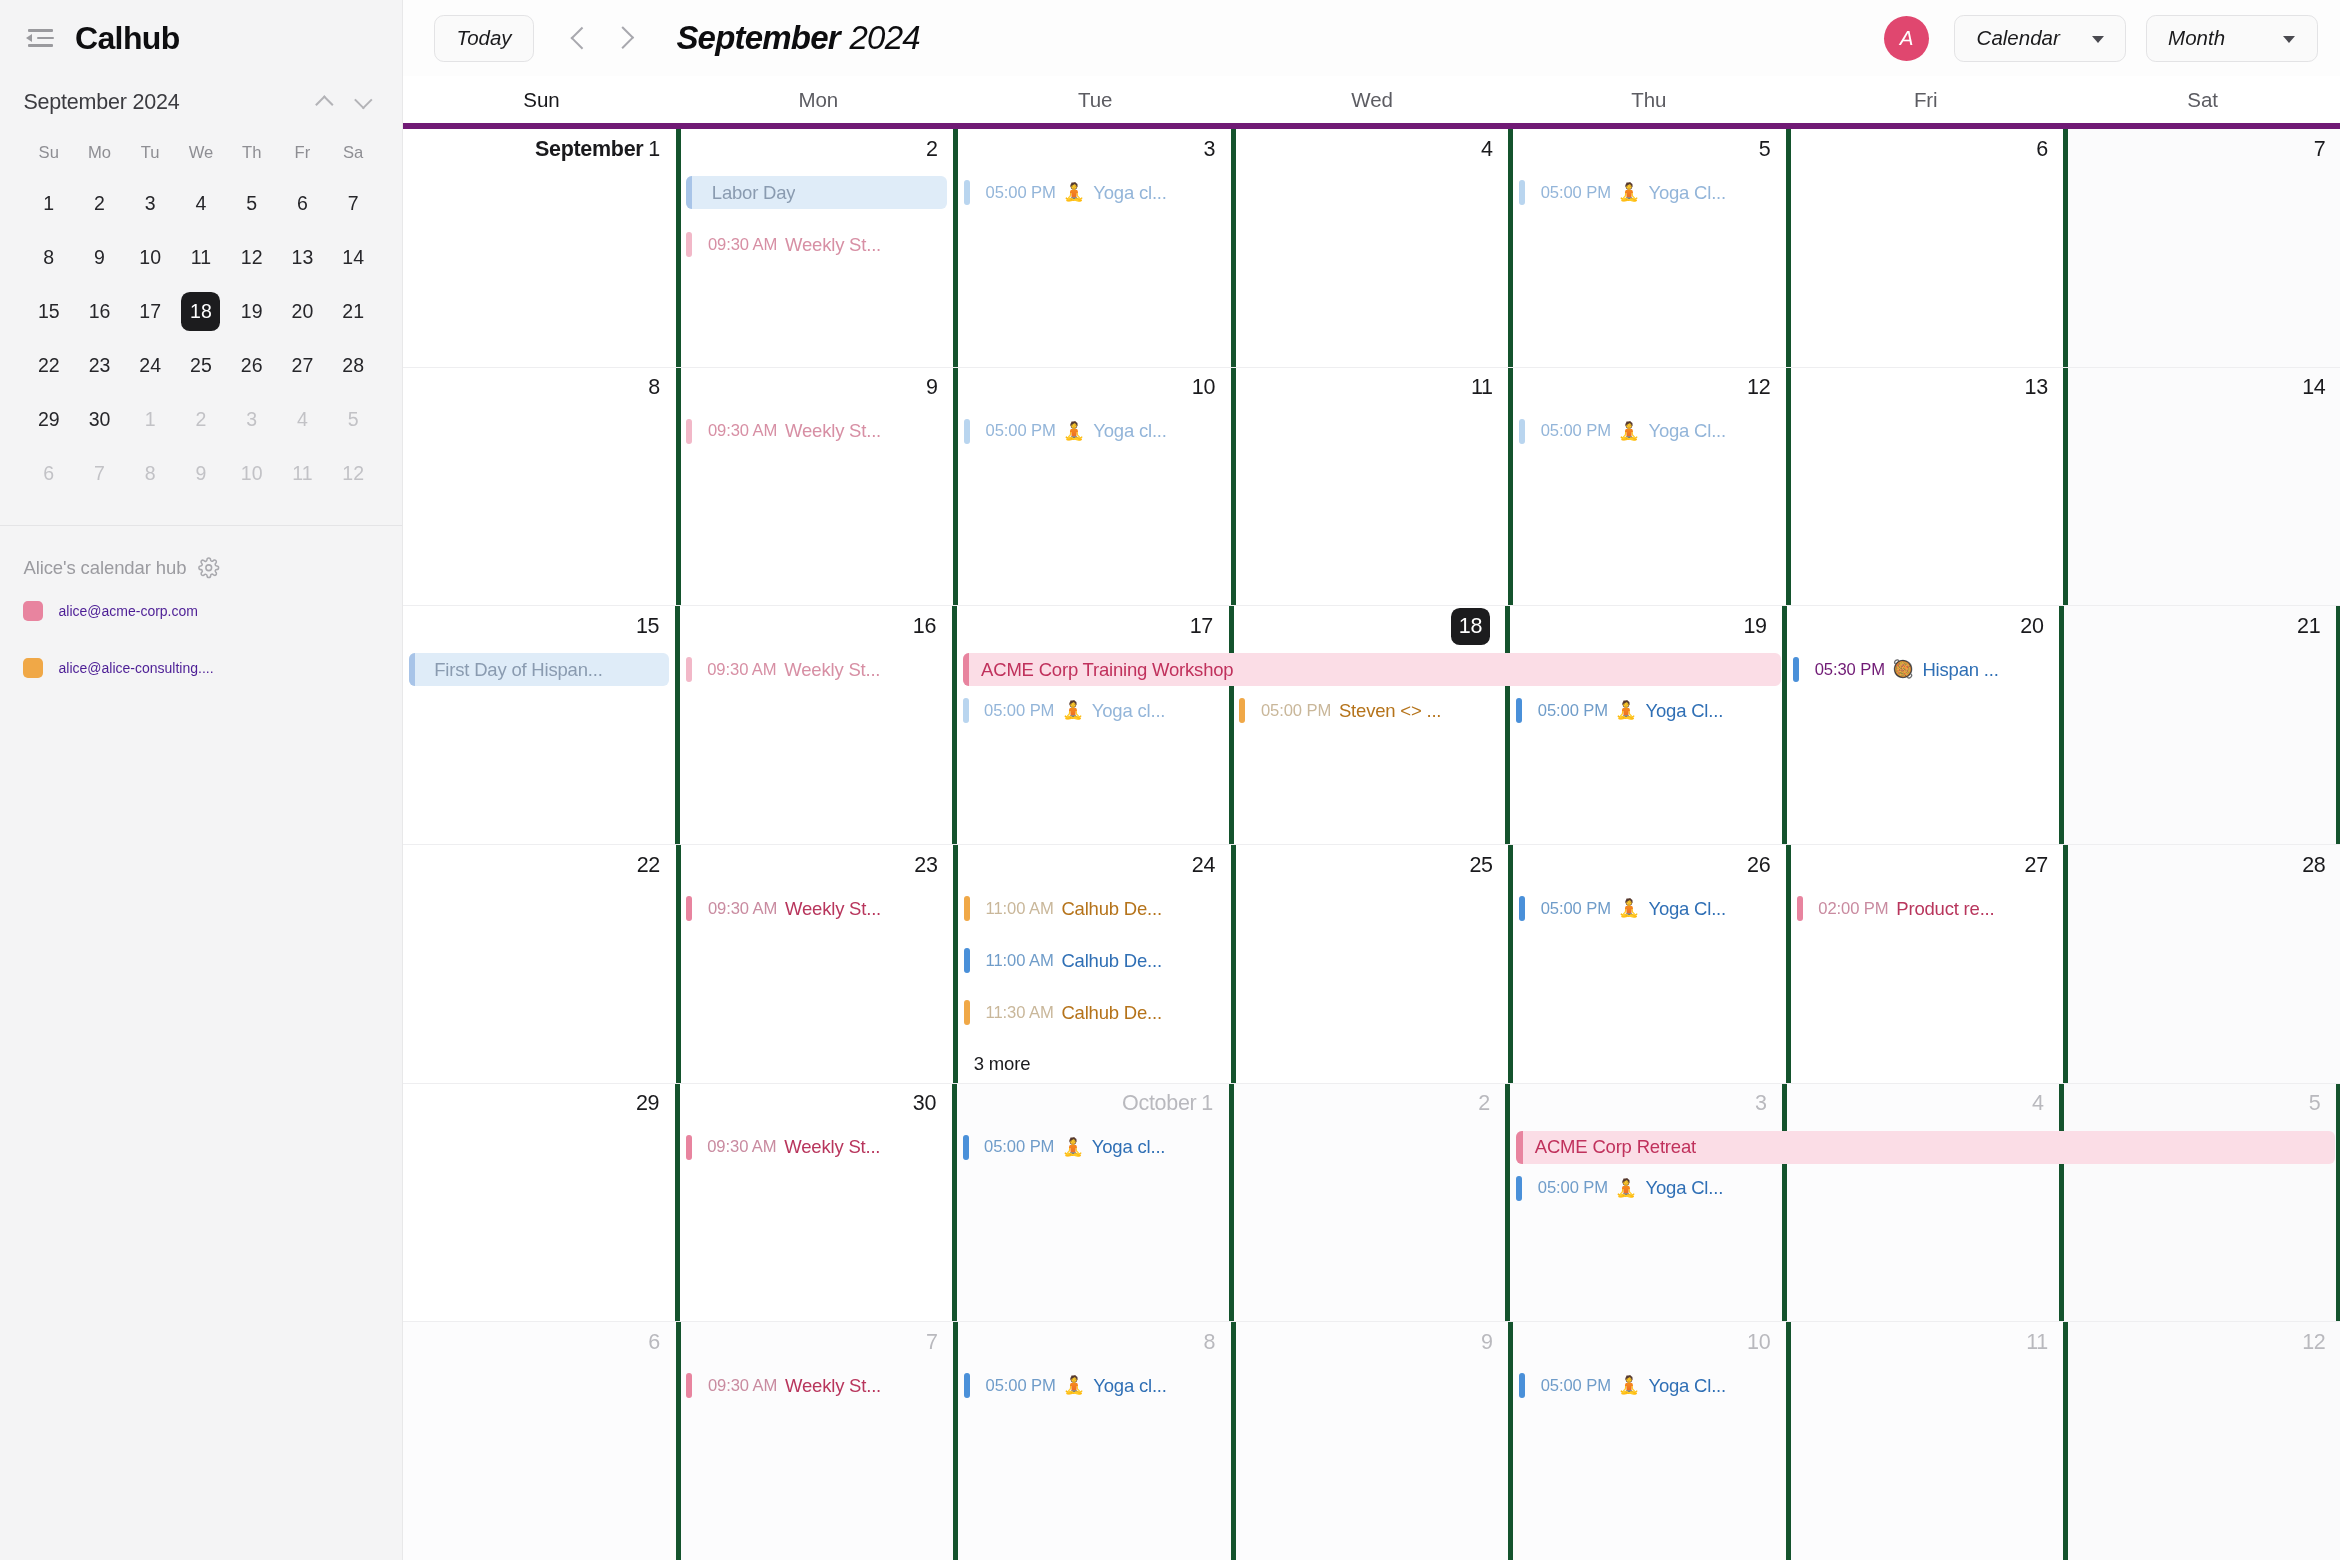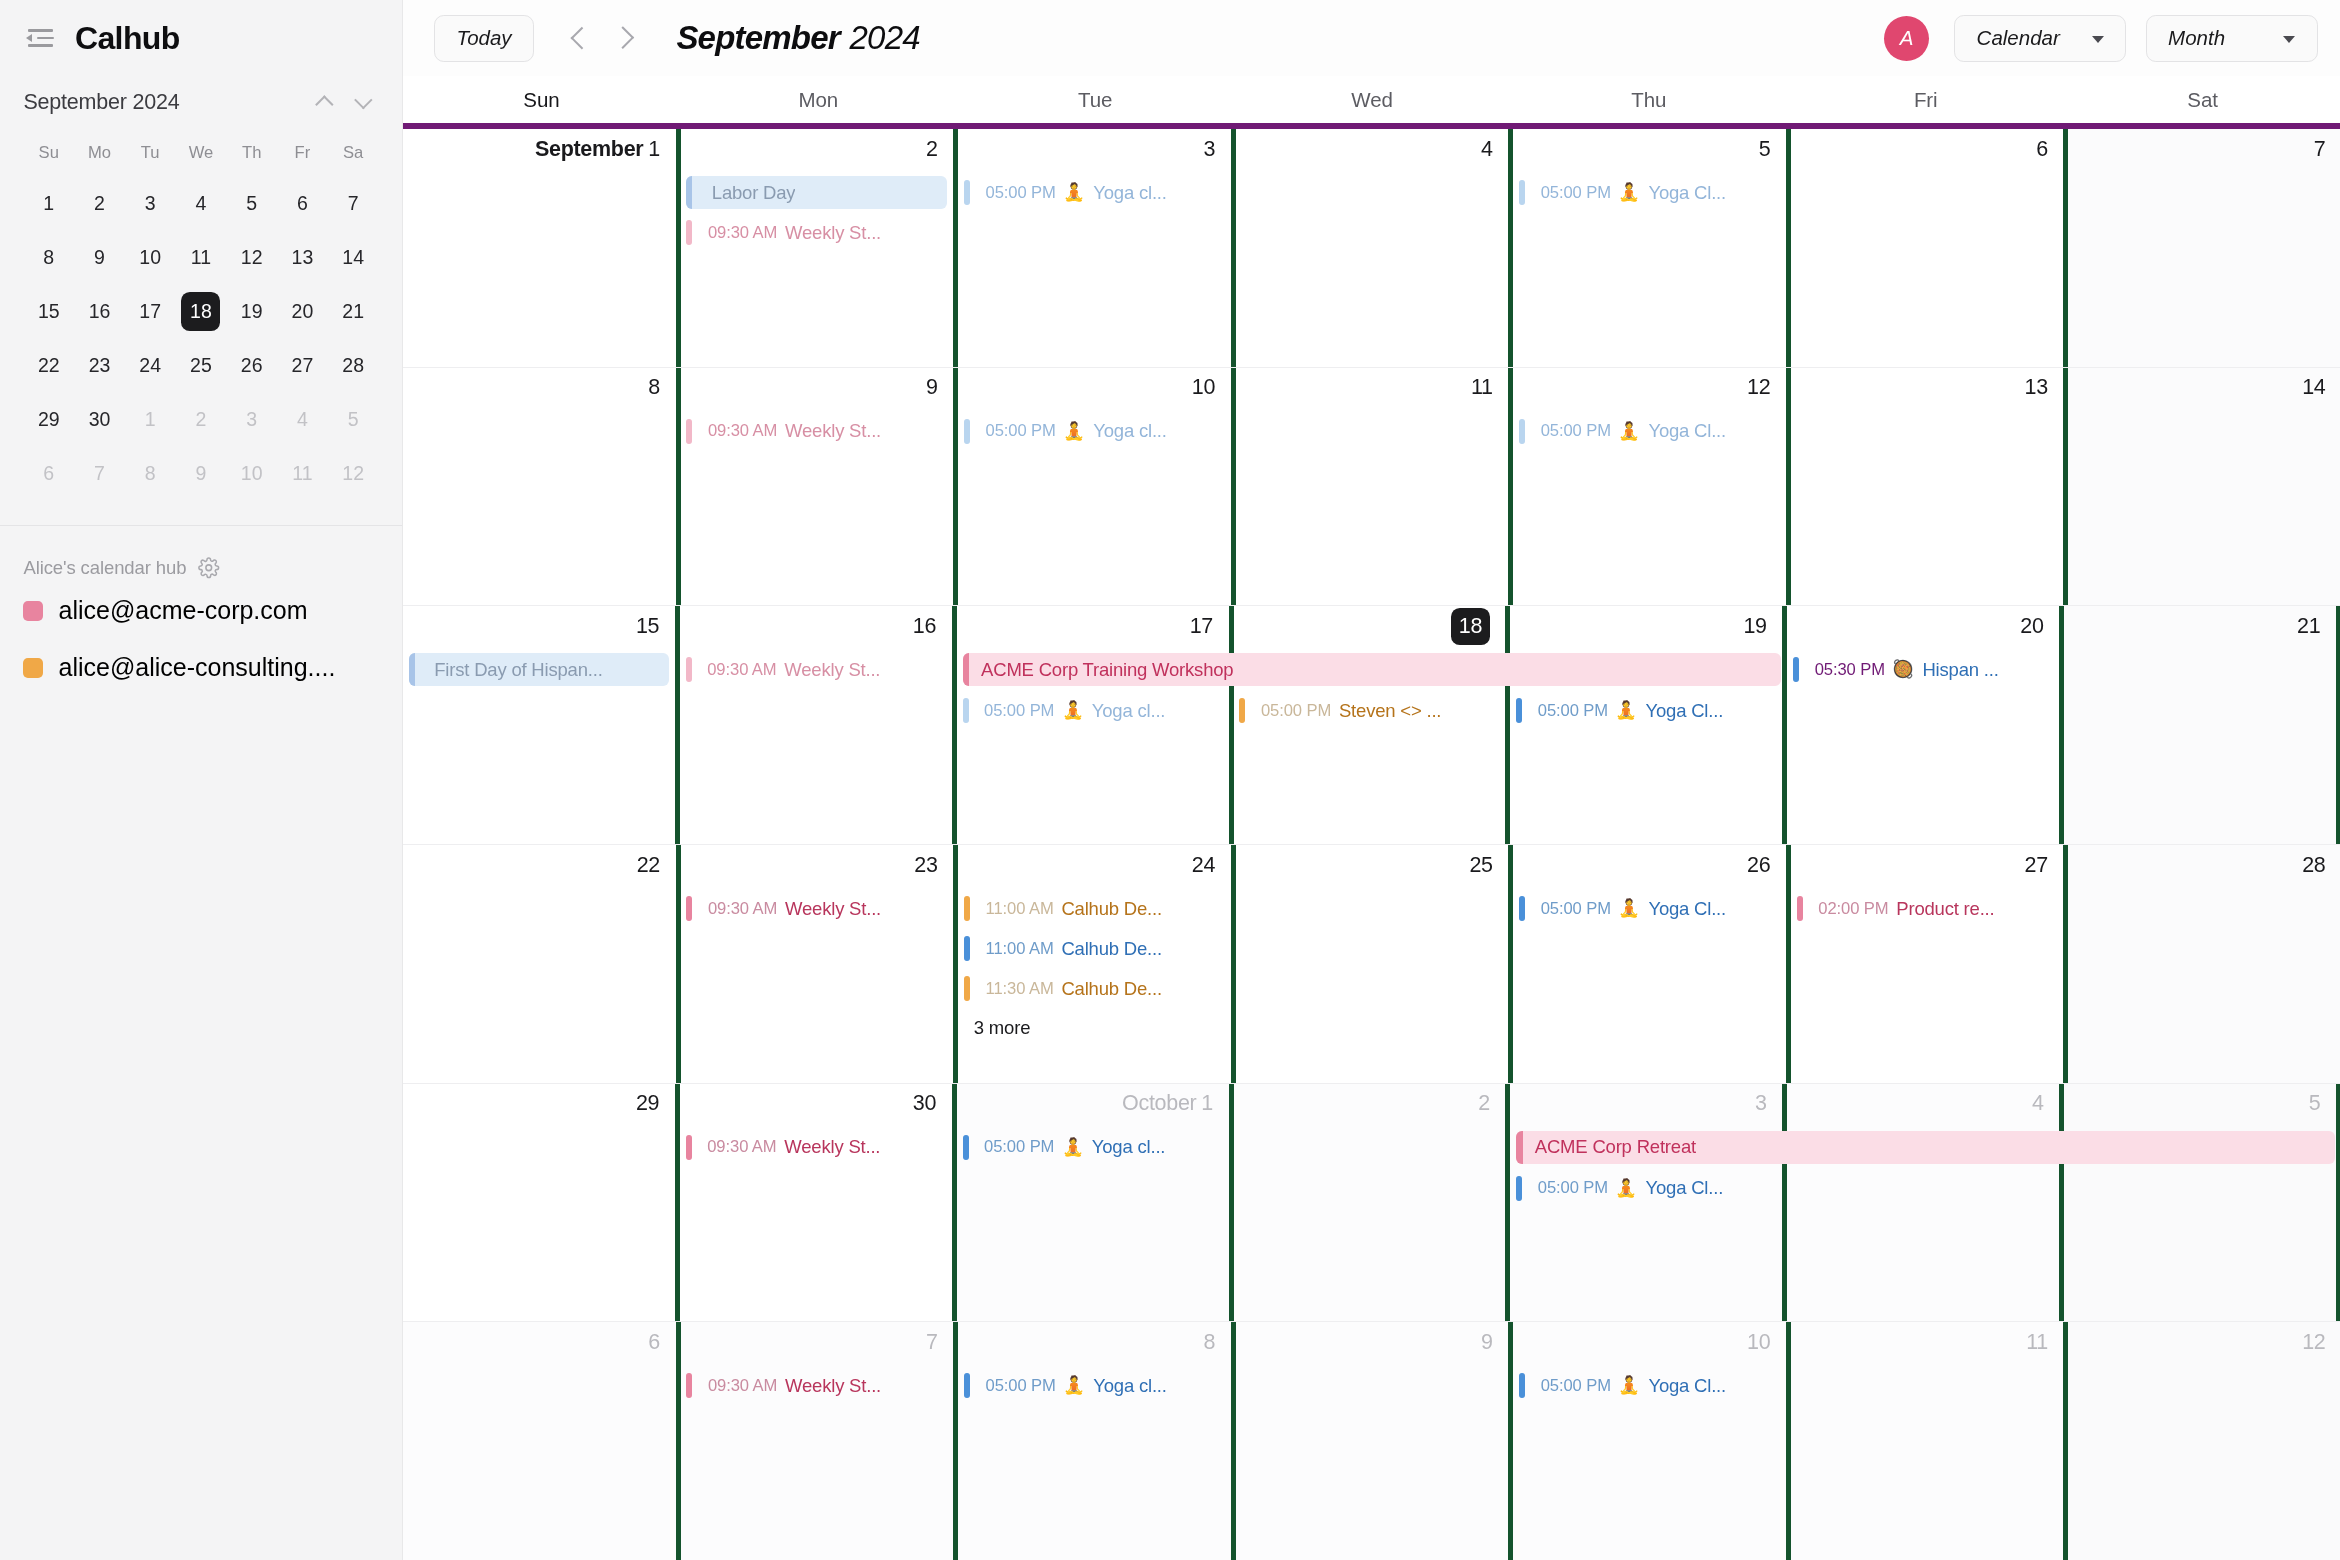--- a/index.html
+++ b/index.html
@@ -51,21 +51,21 @@
 
   .sb-divider { height:1px; background:#e4e4e6; margin: 25px 0 0 0; }
 
   .cal-list { padding: 27px 23.4px 0 23.4px; }
   .cal-list-head { display:flex; align-items:center; gap: 11.7px; height: 29px; }
   .cal-list-title { font-size: 18.5px; color: #9b9ba0; letter-spacing: -0.1px;}
   .gear { width: 21.5px; height: 21.5px; position:relative; cursor:pointer; flex:0 0 21.5px;}
   .gear svg { display:block; }
   .cal-item { display:flex; align-items:center; gap: 15.6px; height: 57px; cursor:pointer; }
   .swatch { width: 19.5px; height: 19.5px; border-radius: 4.9px; flex:0 0 19.5px; }
-  .cal-name { font-size: 25px; color: #000000; white-space:nowrap; overflow:hidden; text-overflow:ellipsis; }
+  .cal-name { font-size: 14px; color: #4c1d95; white-space:nowrap; overflow:hidden; text-overflow:ellipsis; }
 
   
   #main { flex: 1; height: 1560px; display:flex; flex-direction:column; background:#fdfdfd; min-width:0; }
   .topbar { height: 76px; display:flex; align-items:center; padding: 0 23.4px 0 31px; gap: 0; flex: 0 0 76px; font-style: italic;}
   .btn {
     border: 1px solid #e3e3e5; background:#fafafa; border-radius: 9.8px;
     font-size: 20.5px; color:#1a1a1c; padding: 0 21.5px; height: 47px;
     display:flex; align-items:center; justify-content:center; cursor:pointer;
     font-family: "Liberation Sans", sans-serif;
   }
@@ -98,21 +98,21 @@
   .cell.sat.out { background:#fafafb; }
   .daynum { position:absolute; top:7.8px; right:15.6px; font-size: 21.5px; color:#1a1a1d; letter-spacing:-0.3px; z-index:3;}
   .daynum.out { color:#b9b9be; }
   .daynum .mon { font-weight:700; margin-right:4.9px; }
   .daynum.out .mon { font-weight:400; color:#b9b9be;}
   .daynum .tb { display:inline-flex;align-items:center;justify-content:center;min-width:37px;height:37px;background:#1c1c1e;color:#fff;border-radius:8.8px;padding:0 7.8px; margin-top:-5.9px;}
 
   .ev-area { position:absolute; left:0; right:0; top:47px; bottom:3.9px; padding: 0 5.9px; z-index:2; }
   .ev {
     height: 33px; display:flex; align-items:center; gap:7.8px;
-    font-size: 18.5px; border-radius: 4.9px; padding: 0 5.9px 0 0; margin-bottom: 7px;
+    font-size: 18.5px; border-radius: 4.9px; padding: 0 5.9px 0 0; margin-bottom: 19px;
     white-space:nowrap; overflow:hidden; cursor:pointer; position:relative;
   }
   .ev .bar { width:5.9px; height:25px; border-radius:2.9px; flex:0 0 5.9px; }
   .ev .t { font-size:16.6px; letter-spacing:-0.1px; flex:0 0 auto;}
   .ev .nm { overflow:hidden; text-overflow:ellipsis; white-space:nowrap; letter-spacing:-0.2px;}
   .ev .emo { flex:0 0 auto; font-size:17.6px; }
   .ev.allday { padding-left:0; border-radius:5.9px; }
   .ev.allday .nm { padding-left:11.7px; font-weight:400; }
   .more { font-size:18.5px; color:#1a1a1d; padding-left:9.8px; height:31px; display:flex; align-items:center; cursor:pointer; letter-spacing:-0.2px;}
 

